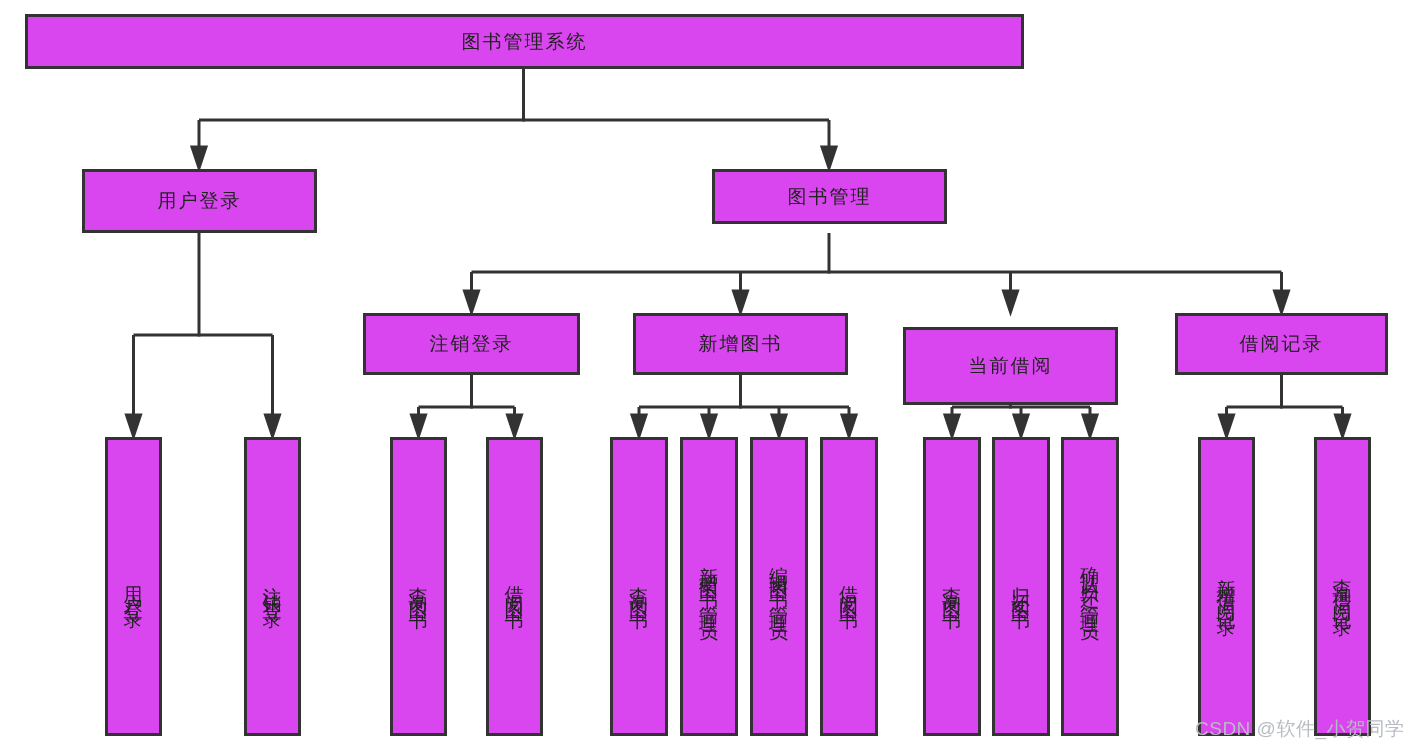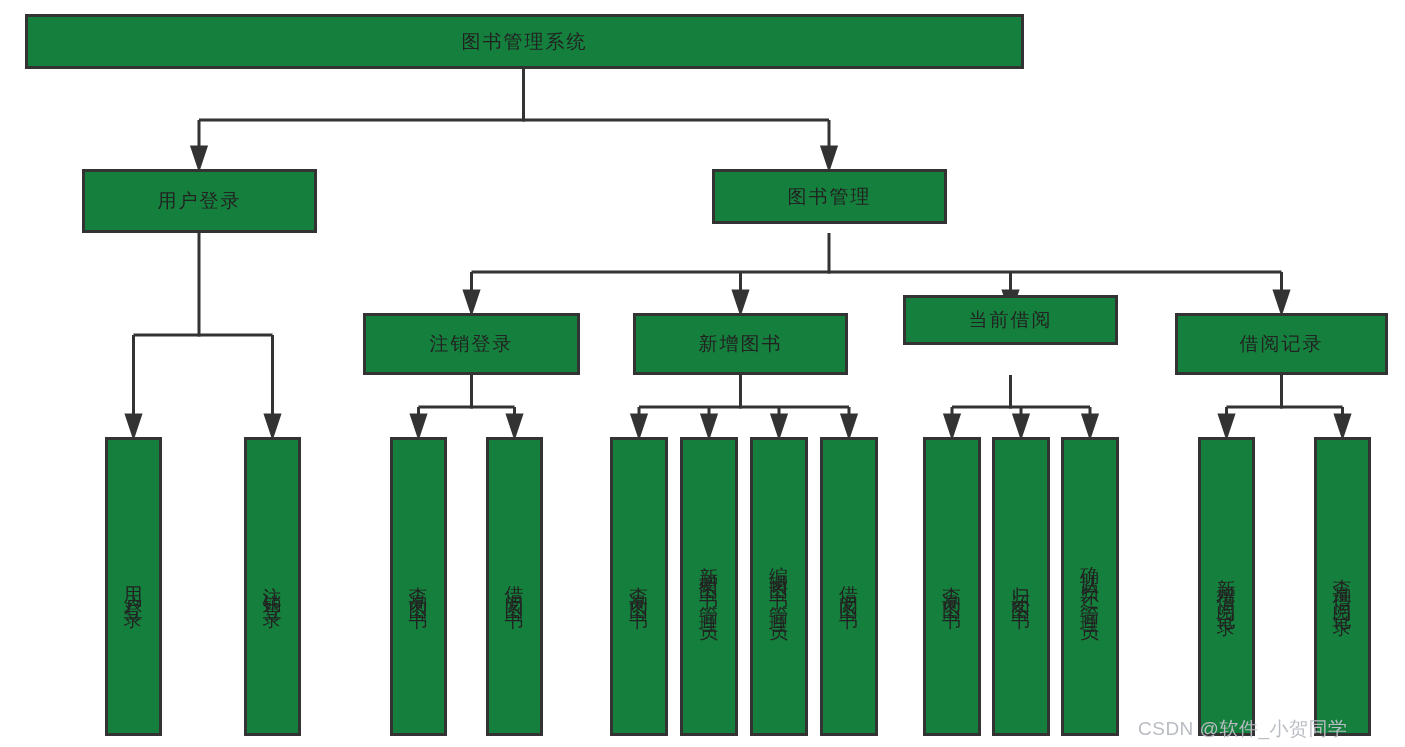--- a/index.html
+++ b/index.html
@@ -18,21 +18,21 @@
   .wires {
     position: absolute;
     left: 0; top: 0;
     width: 1405px; height: 747px;
     pointer-events: none;
   }
   .box {
     position: absolute;
     box-sizing: border-box;
     border: 3px solid #333333;
-    background: #15803d;
+    background: #d946ef;
     display: flex;
     align-items: center;
     justify-content: center;
     color: #222222;
     z-index: 2;
   }
   .h-label {
     font-size: 19px;
     letter-spacing: 2px;
     white-space: nowrap;
@@ -42,21 +42,21 @@
     height: 299px;
     width: 57px;
     writing-mode: vertical-rl;
     text-orientation: mixed;
     font-size: 19px;
     letter-spacing: 8px;
     line-height: 1;
   }
   .watermark {
     position: absolute;
-    left: 1138px;
+    left: 1195px;
     top: 716px;
     font-size: 19px;
     letter-spacing: 0.5px;
     color: #b9bcc3;
     z-index: 10;
     white-space: nowrap;
   }
 </style>
 </head>
 <body>
@@ -139,21 +139,21 @@
     </g>
   </svg>
 
   <div class="box h-label" style="left:25px;top:14px;width:999px;height:55px">图书管理系统</div>
 
   <div class="box h-label" style="left:82px;top:169px;width:235px;height:64px">用户登录</div>
   <div class="box h-label" style="left:712px;top:169px;width:235px;height:55px">图书管理</div>
 
   <div class="box h-label" style="left:363px;top:313px;width:217px;height:62px">注销登录</div>
   <div class="box h-label" style="left:633px;top:313px;width:215px;height:62px">新增图书</div>
-  <div class="box h-label" style="left:903px;top:295px;width:215px;height:50px">当前借阅</div>
+  <div class="box h-label" style="left:903px;top:327px;width:215px;height:78px">当前借阅</div>
   <div class="box h-label" style="left:1175px;top:313px;width:213px;height:62px">借阅记录</div>
 
   <div class="box leaf" style="left:105px">用户登录</div>
   <div class="box leaf" style="left:244px">注销登录</div>
 
   <div class="box leaf" style="left:390px">查询图书</div>
   <div class="box leaf" style="left:486px">借阅图书</div>
 
   <div class="box leaf" style="left:610px;width:58px">查询图书</div>
   <div class="box leaf" style="left:680px;width:58px">新增图书（管理员）</div>

